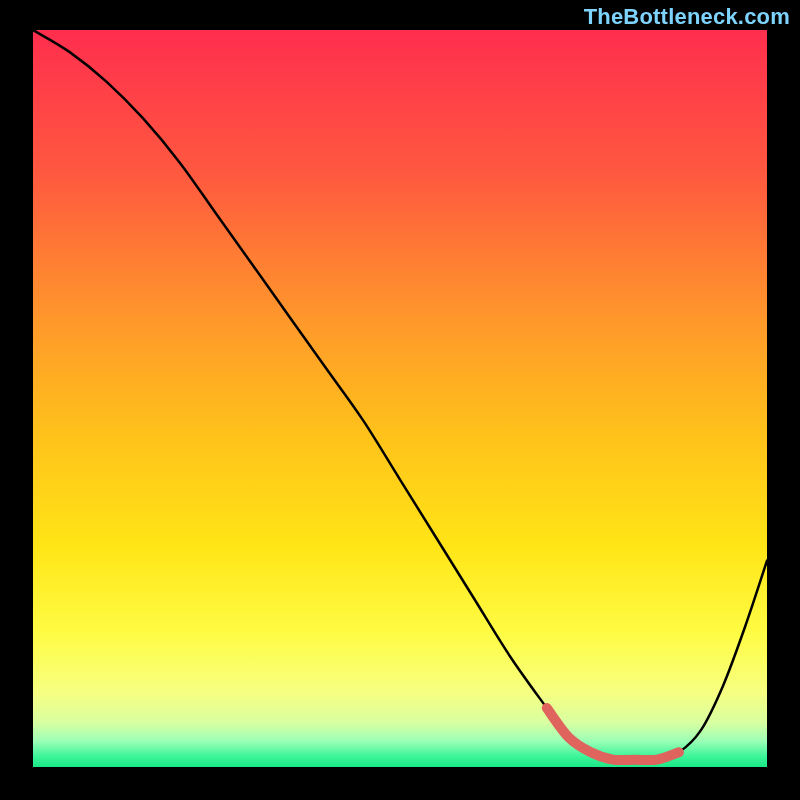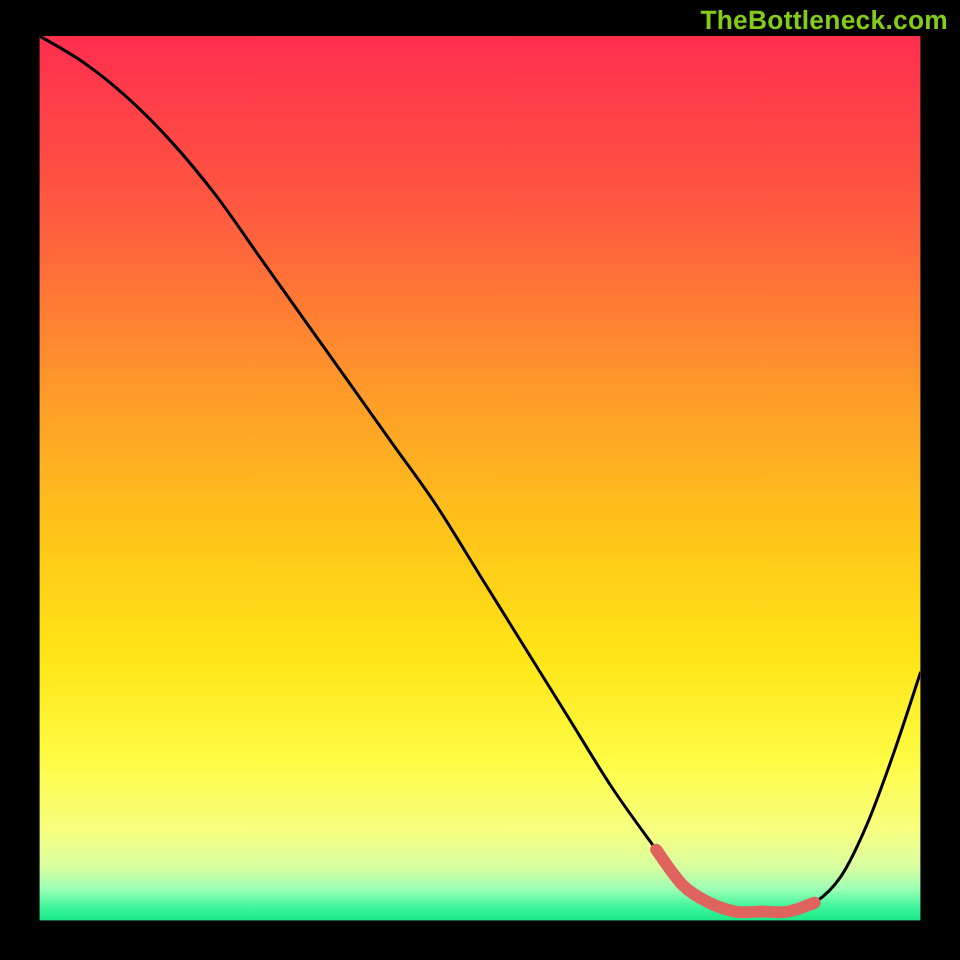--- a/index.html
+++ b/index.html
@@ -16,21 +16,21 @@
     height: 800px;
     background: #000;
   }
   .watermark {
     position: absolute;
     top: 4px;
     right: 10px;
     font-family: Arial, Helvetica, sans-serif;
     font-size: 22px;
     font-weight: bold;
-    color: #84cc16;
+    color: #7dd3fc;
     letter-spacing: 0.2px;
     z-index: 20;
   }
   svg {
     position: absolute;
     left: 0;
     top: 0;
   }
 </style>
 </head>

